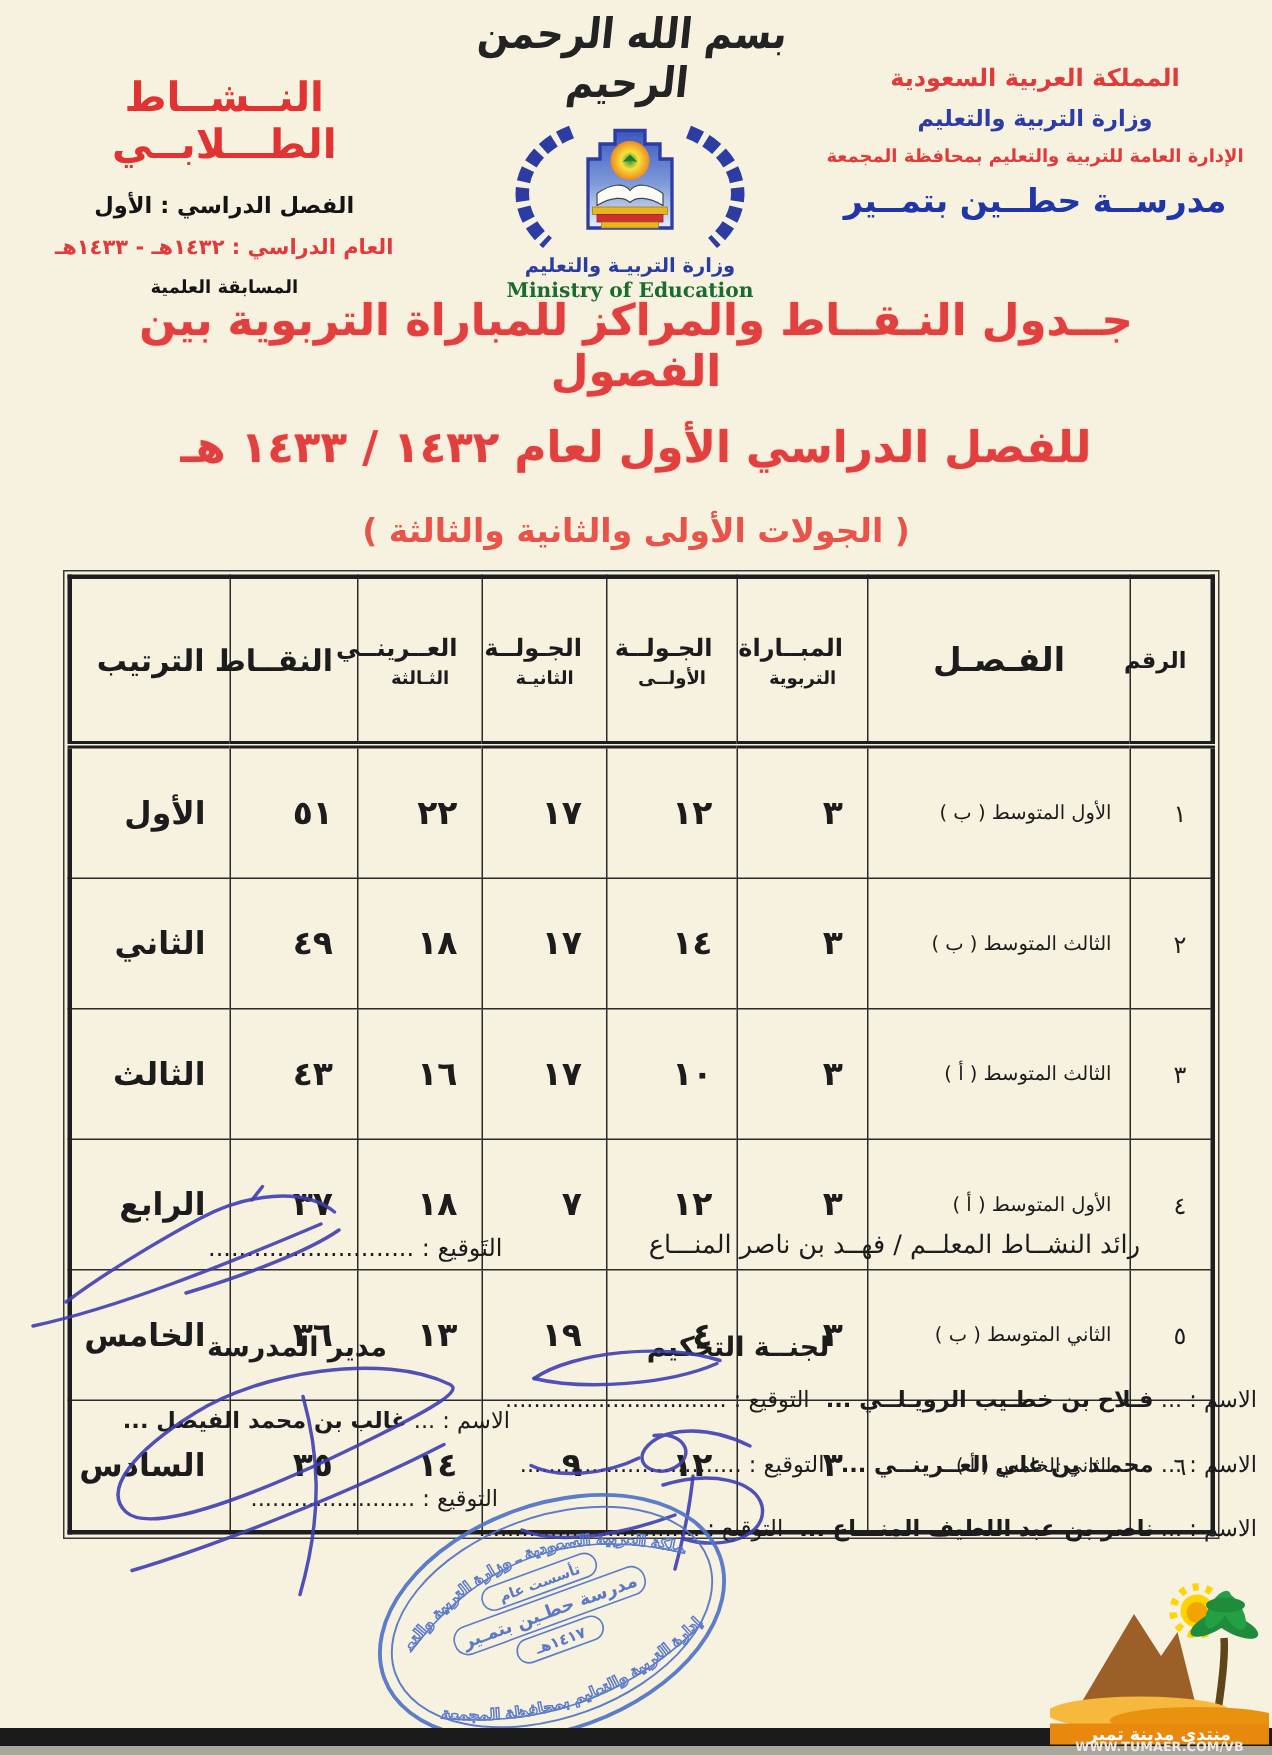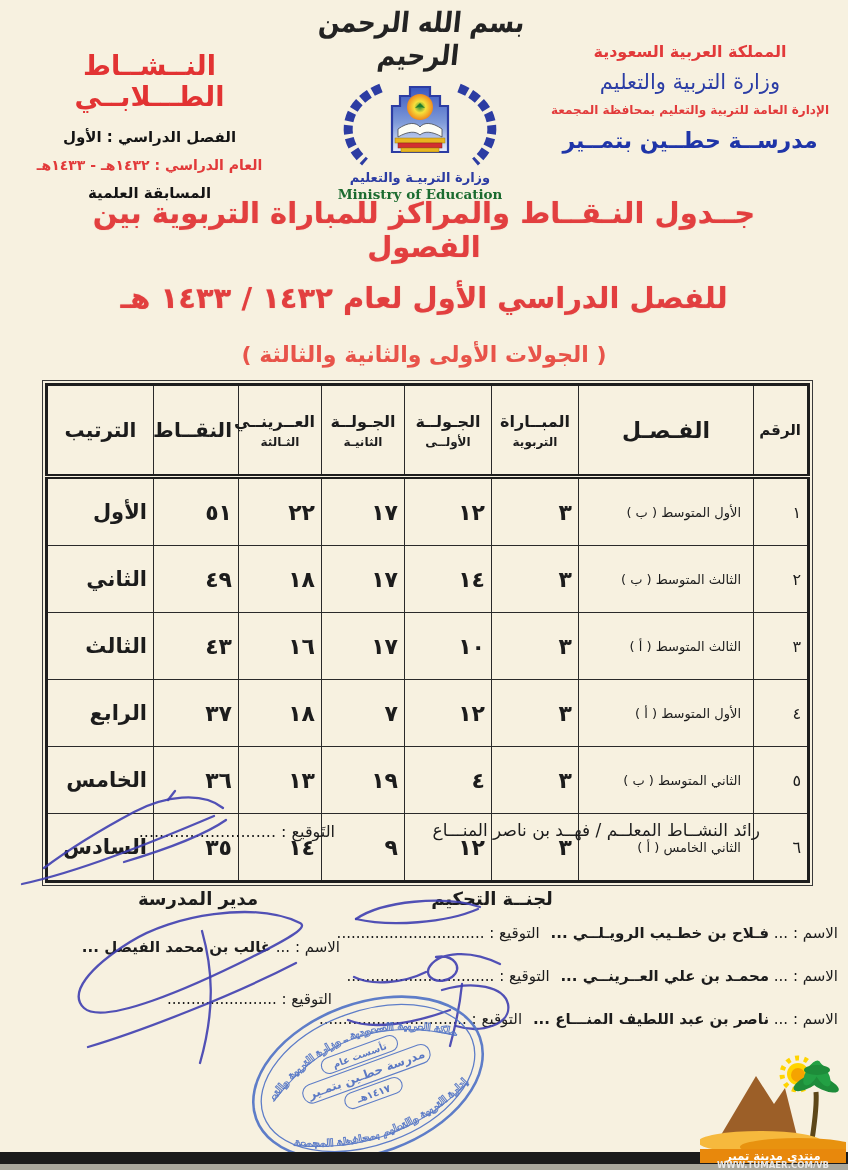--- a/index.html
+++ b/index.html
@@ -5,50 +5,50 @@
   html,body{margin:0;padding:0;}
   .page{
     position:relative; width:848px; height:1170px; overflow:hidden;
     background:#f7f1e0;
     font-family:"DejaVu Sans", sans-serif;
     color:#1c1c1c;
   }
   
   .hdr-right{position:absolute; right:8px; top:42px; width:300px; text-align:center;}
   .hdr-right .country{color:#e23a3a; font-weight:bold; font-size:16px;}
-  .hdr-right .ministry{color:#2b3da5; font-weight:normal; font-size:21px; margin-top:9px;}
+  .hdr-right .ministry{color:#2b3da5; font-weight:bold; font-size:15px; margin-top:9px;}
   .hdr-right .dept{color:#e23a3a; font-weight:bold; font-size:12px; margin-top:9px;}
   .hdr-right .school{color:#1f35a8; font-weight:bold; font-size:22px; margin-top:11px;}
 
   .hdr-left{position:absolute; left:22px; top:50px; width:255px; text-align:center;}
   .hdr-left .np-title{color:#e23333; font-weight:bold; font-size:27px;}
   .hdr-left .sem{font-weight:bold; font-size:15px; margin-top:16px; color:#141414;}
   .hdr-left .year{color:#e23a3a; font-weight:bold; font-size:14px; margin-top:11px;}
-  .hdr-left .comp{font-weight:bold; font-size:15px; margin-top:11px; color:#141414;}
+  .hdr-left .comp{font-weight:bold; font-size:12px; margin-top:11px; color:#141414;}
 
   .hdr-center{position:absolute; left:292px; top:10px; width:256px; text-align:center;}
   .bismillah{font-size:25px; font-weight:bold; color:#232323; transform:skewX(-6deg) scaleY(1.12); display:inline-block;}
   .moe-logo{margin-top:6px;}
   .moe-cap-ar{color:#2c3ca3; font-weight:bold; font-size:13px; margin-top:-4px;}
   .moe-cap-en{color:#1b6b2f; font-weight:bold; font-size:13.5px; margin-top:1px; font-family:"DejaVu Serif", serif;}
 
   
   .title-block{position:absolute; left:36px; right:36px; top:196px; text-align:center;}
   .t1,.t2{color:#e23f3f; font-weight:bold; font-size:29px; text-shadow:0 0 1px rgba(226,63,63,.45);}
   .t2{margin-top:17px;}
   .t3{color:#e8544a; font-weight:bold; font-size:22px; margin-top:27px;}
 
   
   table.doc-table{
     position:absolute; left:45px; top:383px; width:762px;
     border-collapse:collapse; direction:rtl;
     border:3px solid #1e1e1e; outline:1px solid #3a3a3a; outline-offset:2px;
     table-layout:fixed;
   }
-  .doc-table th,.doc-table td{border:1.5px solid #2a2a2a; text-align:center; vertical-align:middle; padding:6px;}
+  .doc-table th,.doc-table td{border:1.5px solid #2a2a2a; text-align:center; vertical-align:middle; padding:16px;}
   .doc-table thead th{height:76px; border-bottom:5px double #1e1e1e;}
   .doc-table tbody td{height:54px;text-align:right;}
   .h-l1{font-size:16px; font-weight:bold;}
   .h-l2{font-size:12px; font-weight:bold; margin-top:4px;}
   th.col-class .h-l1{font-size:22px;}
   th.col-rank .h-l1{font-size:15px;}
   th.col-points .h-l1, th.col-pos .h-l1{font-size:20px;}
   td.c-rank{font-size:16px;}
   td.c-class{font-size:13px; text-align:right; padding-right:12px;}
   td.c-num{font-size:22px; font-weight:bold;}

